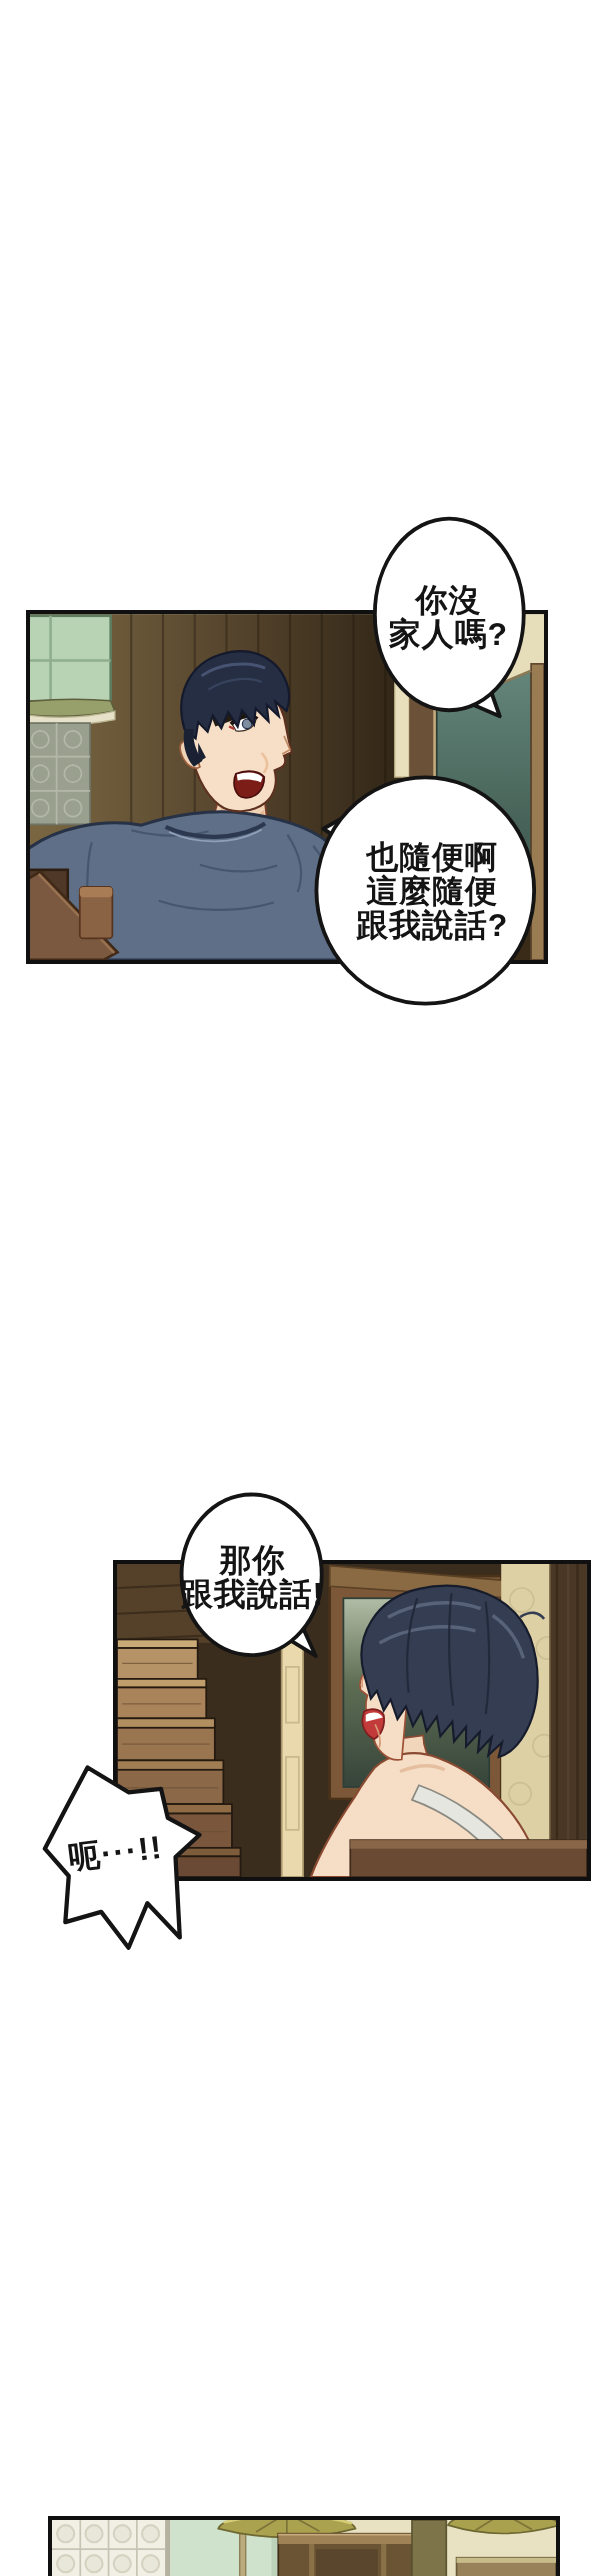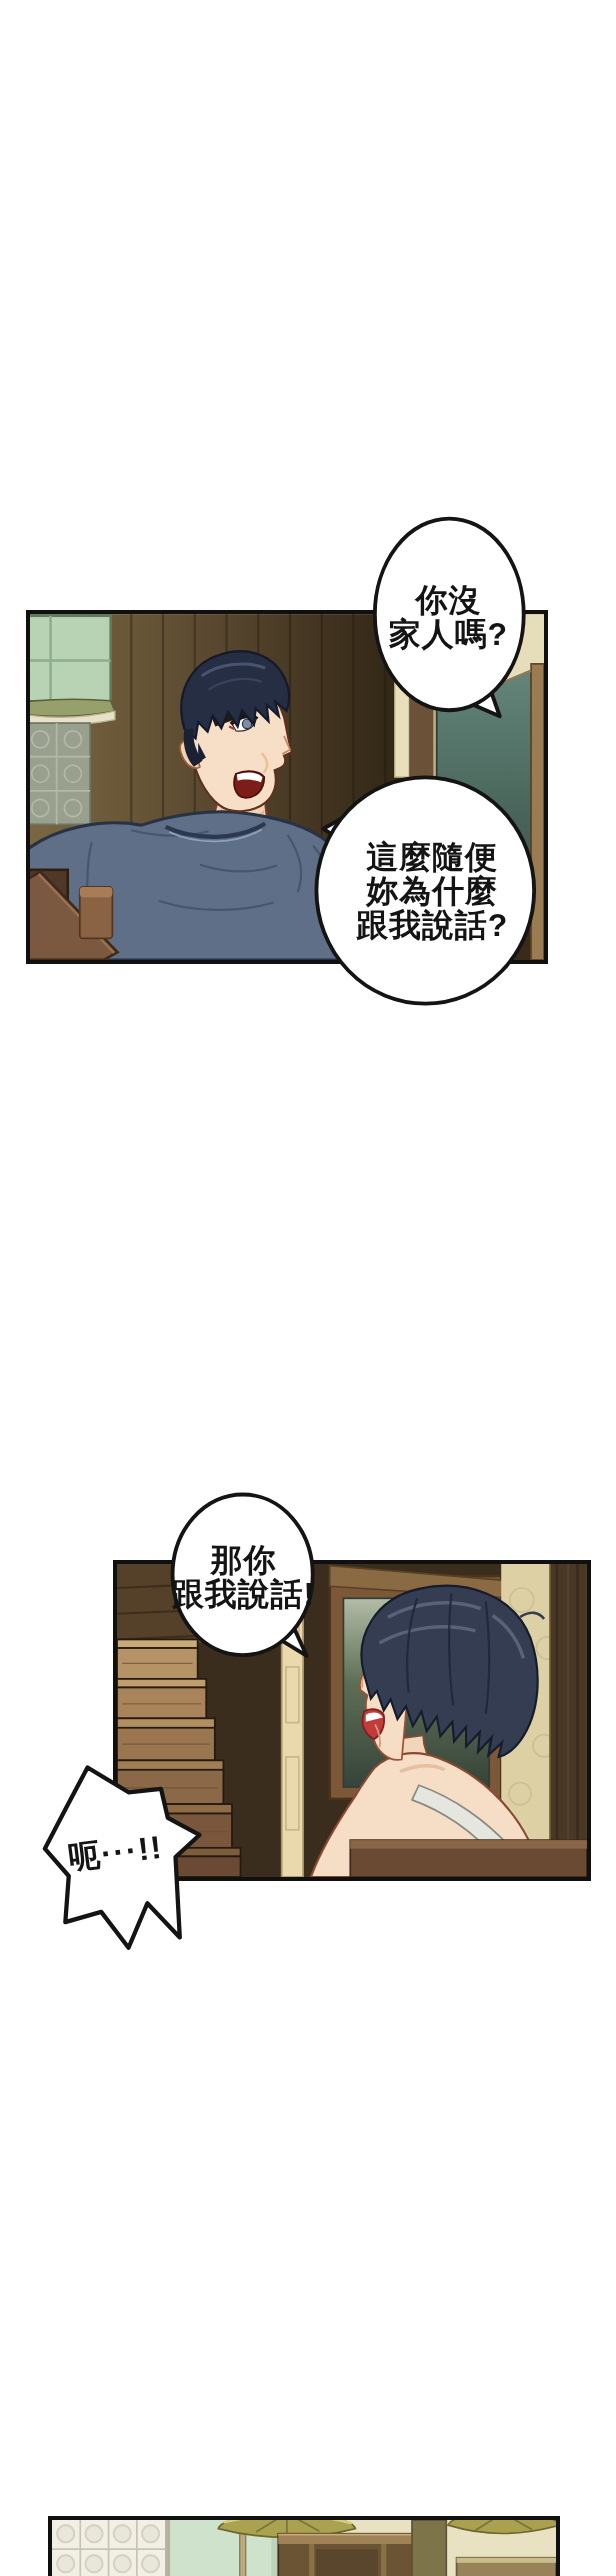--- a/index.html
+++ b/index.html
@@ -322,27 +322,27 @@
     <span>家人嗎?</span>
   </div>
 </div>
 
 <div class="bubble" id="bubble-2" style="left:313px;top:773px;width:228px;height:235px;">
   <svg viewBox="0 0 266 274">
     <path d="M46,46 L12,65 L48,88 Z" fill="#ffffff" stroke="#141414" stroke-width="4.5" stroke-linejoin="round"></path>
     <ellipse cx="131" cy="137" rx="127" ry="132" fill="#ffffff" stroke="#141414" stroke-width="4.5"></ellipse>
   </svg>
   <div class="bubble-text">
+    <span>也隨便啊</span>
     <span>這麼隨便</span>
-    <span>妳為什麼</span>
     <span>跟我說話?</span>
   </div>
 </div>
 
-<div class="bubble" id="bubble-3" style="left:170px;top:1490px;width:147px;height:173px;">
+<div class="bubble" id="bubble-3" style="left:179px;top:1490px;width:147px;height:173px;">
   <svg viewBox="0 0 172 202">
     <path d="M118,168 L160,194 L140,150 Z" fill="#ffffff" stroke="#141414" stroke-width="4.5" stroke-linejoin="round"></path>
     <ellipse cx="85" cy="99" rx="82" ry="94" fill="#ffffff" stroke="#141414" stroke-width="4.5"></ellipse>
   </svg>
   <div class="bubble-text">
     <span>那你</span>
     <span>跟我說話!</span>
   </div>
 </div>
 

